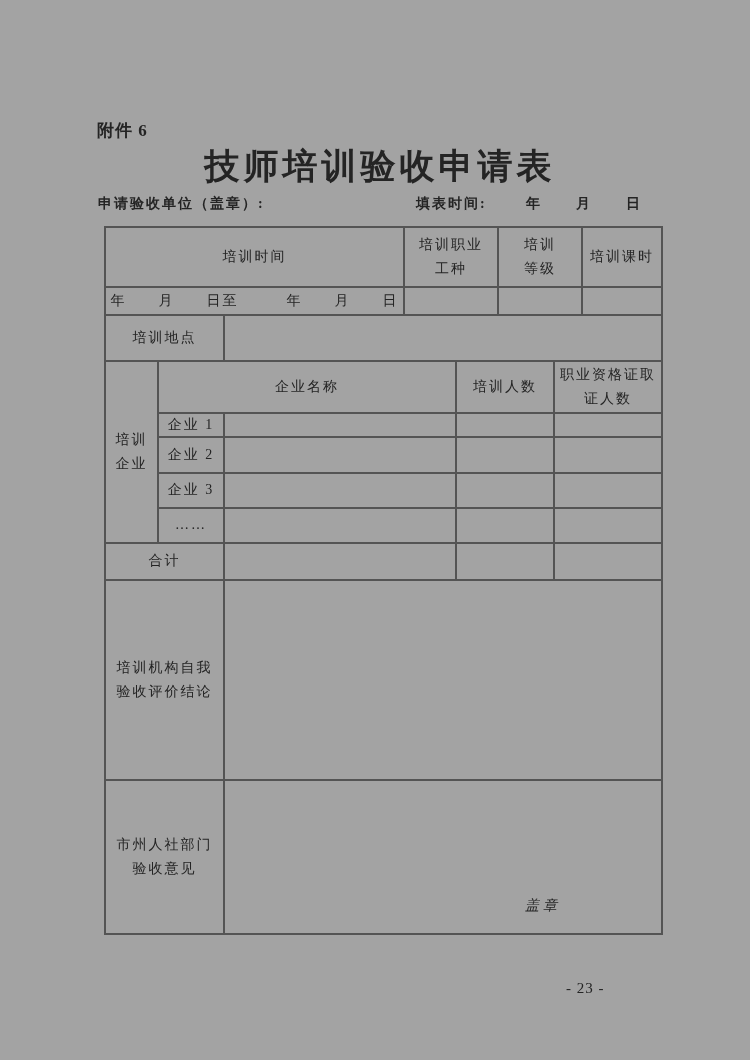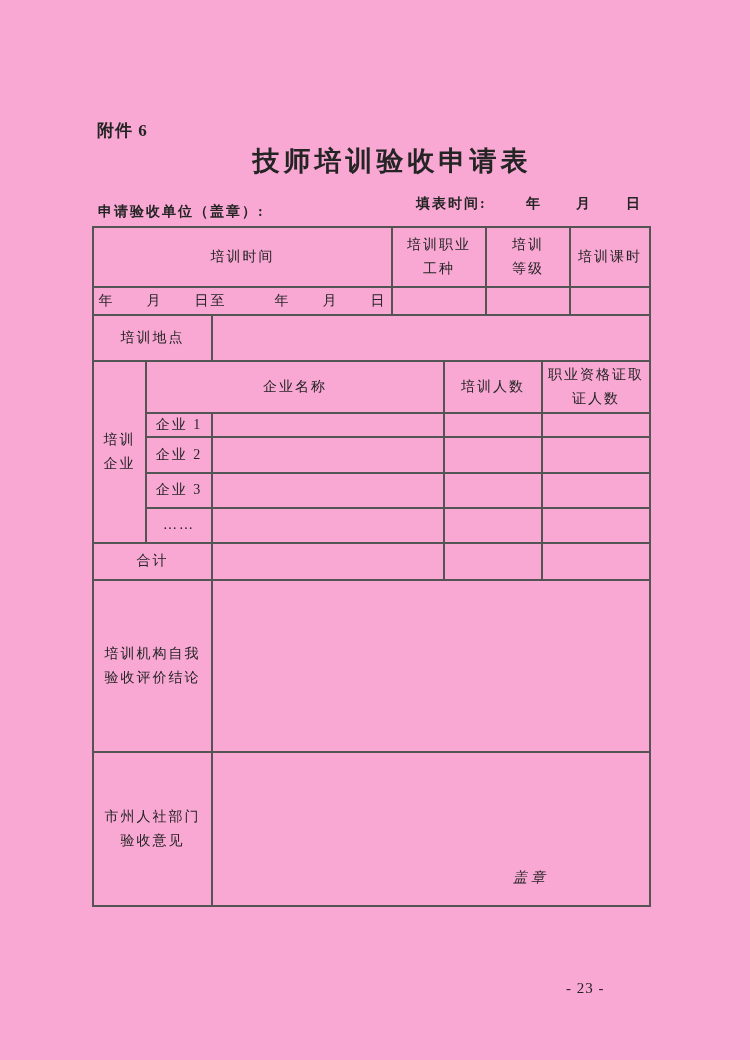--- a/index.html
+++ b/index.html
@@ -1,63 +1,63 @@
 <!DOCTYPE html>
 <html><head>
 <meta charset="utf-8">
 <style>
   html, body { margin: 0; padding: 0; background: #ffffff; }
   .page {
     position: relative;
     width: 750px;
     height: 1060px;
-    background: #f9a8d4;
+    background: #a3a3a3;
     font-family: "Liberation Serif", "DejaVu Serif", serif;
     color: #242424;
     overflow: hidden;
   }
   .attachment {
     position: absolute;
     left: 97px;
     top: 119px;
     font-size: 17px;
     font-weight: 600;
     letter-spacing: 1px;
   }
   .doc-title {
     position: absolute;
-    left: 112px;
+    left: 100px;
     top: 143px;
     width: 560px;
     margin: 0;
     text-align: center;
-    font-size: 27px;
+    font-size: 35px;
     font-weight: 700;
     letter-spacing: 4px;
   }
   .meta-row {
     position: absolute;
     left: 98px;
     top: 195px;
     width: 560px;
     height: 22px;
     font-size: 14px;
     font-weight: 600;
     letter-spacing: 2px;
   }
   .meta-row span { position: absolute; top: 0; white-space: nowrap; }
-  .applicant-label { left: 0; margin-top: 8px; }
+  .applicant-label { left: 0; }
   .fill-time-label { left: 318px; }
   .ft-year  { left: 428px; }
   .ft-month { left: 478px; }
   .ft-day   { left: 528px; }
 
   table.form {
     position: absolute;
-    left: 92px;
+    left: 104px;
     top: 226px;
     width: 558px;
     border-collapse: collapse;
     table-layout: fixed;
   }
   table.form td {
     border: 2px solid #545454;
     font-size: 14px;
     letter-spacing: 2px;
     text-align: center;
@@ -184,21 +184,21 @@
       <td colspan="2"></td>
     </tr>
 
     <tr style="height:37px">
       <td colspan="2">合计</td>
       <td colspan="2"></td>
       <td colspan="2"></td>
       <td colspan="2"></td>
     </tr>
 
-    <tr style="height:172px">
+    <tr style="height:200px">
       <td colspan="2" class="two-line">
         <div>培训机构自我</div>
         <div>验收评价结论</div>
       </td>
       <td colspan="6"></td>
     </tr>
 
     <tr style="height:154px">
       <td colspan="2" class="two-line">
         <div>市州人社部门</div>

